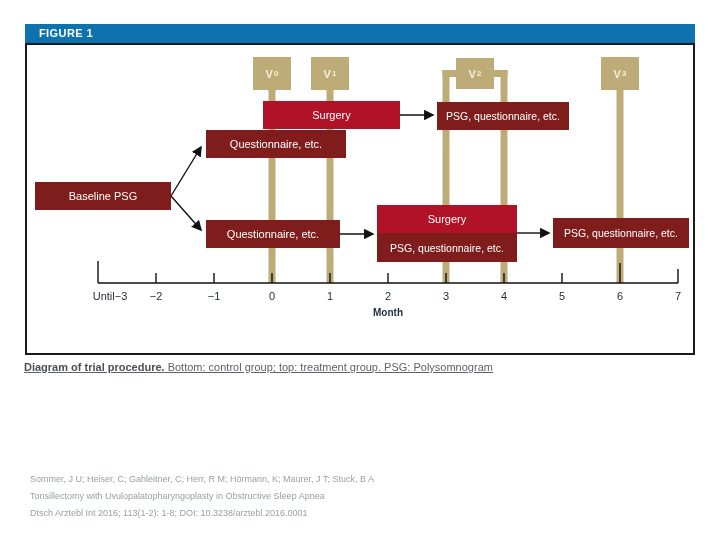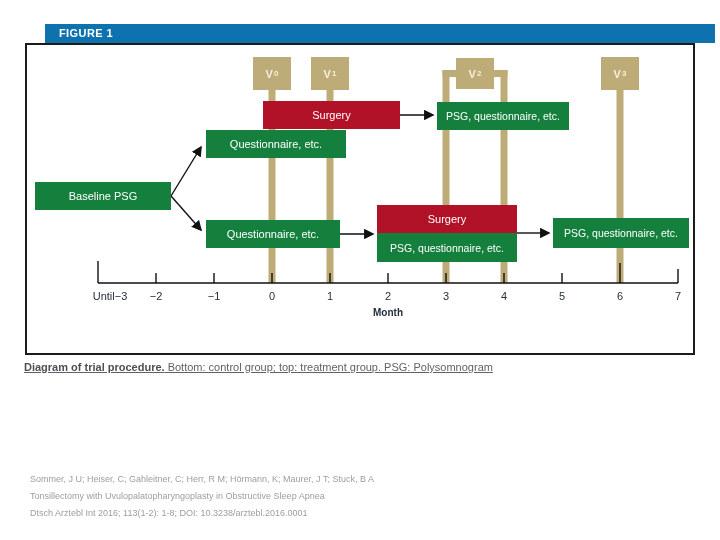--- a/index.html
+++ b/index.html
@@ -1,29 +1,29 @@
 <!DOCTYPE html>
 <html><head>
 <meta charset="utf-8">
 <style>
   html,body{margin:0;padding:0;background:#ffffff;}
   .canvas{position:relative;width:720px;height:540px;background:#ffffff;overflow:hidden;
           font-family:"Liberation Sans", sans-serif;}
   .fig-header{position:absolute;left:25px;top:24px;width:670px;height:19px;background:#0d72ad;
           color:#ffffff;font-size:11px;font-weight:bold;letter-spacing:.4px;line-height:19px;
-          padding-left:14px;box-sizing:border-box;margin-left:20px;}
+          padding-left:14px;box-sizing:border-box;}
   .fig-body{position:absolute;left:25px;top:43px;width:670px;height:312px;background:#ffffff;
           border:2px solid #1b1b1b;box-sizing:border-box;}
   .overlay{position:absolute;left:0;top:0;width:666px;height:308px;}
   .vbox{position:absolute;background:#beac78;color:#f5efda;font-weight:bold;font-size:11px;
           display:flex;align-items:center;justify-content:center;}
   .vbox sub{font-size:8px;line-height:1;margin-left:1px;}
   .dbox{position:absolute;color:#ffffff;font-weight:normal;font-size:11px;display:flex;
           align-items:center;justify-content:center;white-space:nowrap;box-sizing:border-box;}
-  .blue{background:#15803d;}
+  .blue{background:#7f1d1d;}
   .red{background:#b11227;}
   .small{font-size:10.5px;}
   .tick-label{position:absolute;transform:translateX(-50%);font-size:11px;color:#25303b;
           white-space:nowrap;}
   .axis-title{position:absolute;transform:translateX(-50%);font-size:10px;font-weight:bold;
           color:#1d2a38;}
   .caption{position:absolute;left:24px;top:361px;width:660px;font-size:11px;color:#5f6367;text-decoration:underline;}
   .caption b{color:#4c5054;}
   .citation{position:absolute;left:30px;top:471px;font-size:9px;color:#9aa0a4;line-height:17px;}
 </style>

